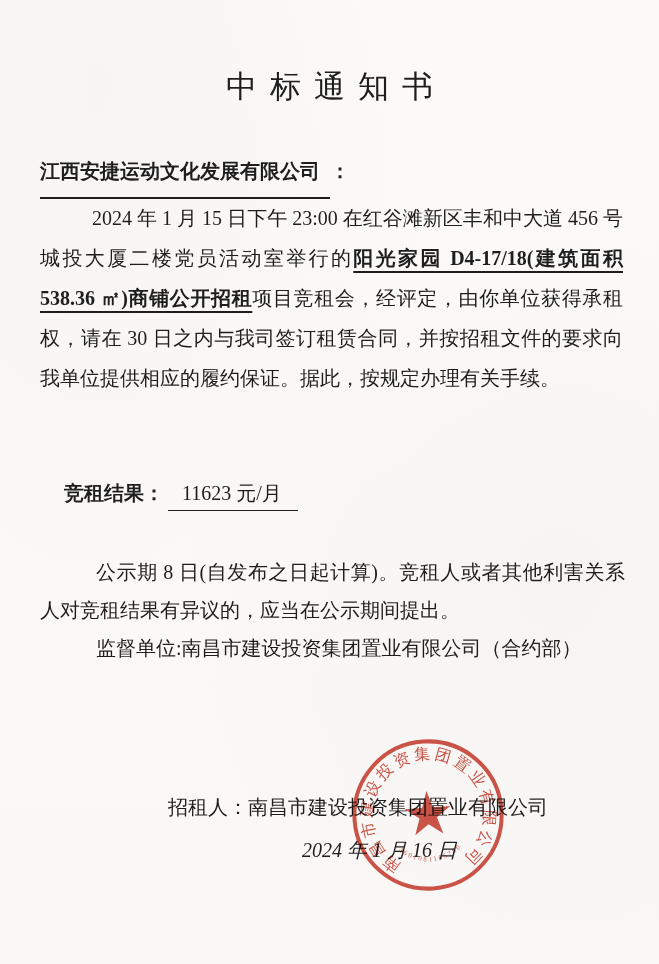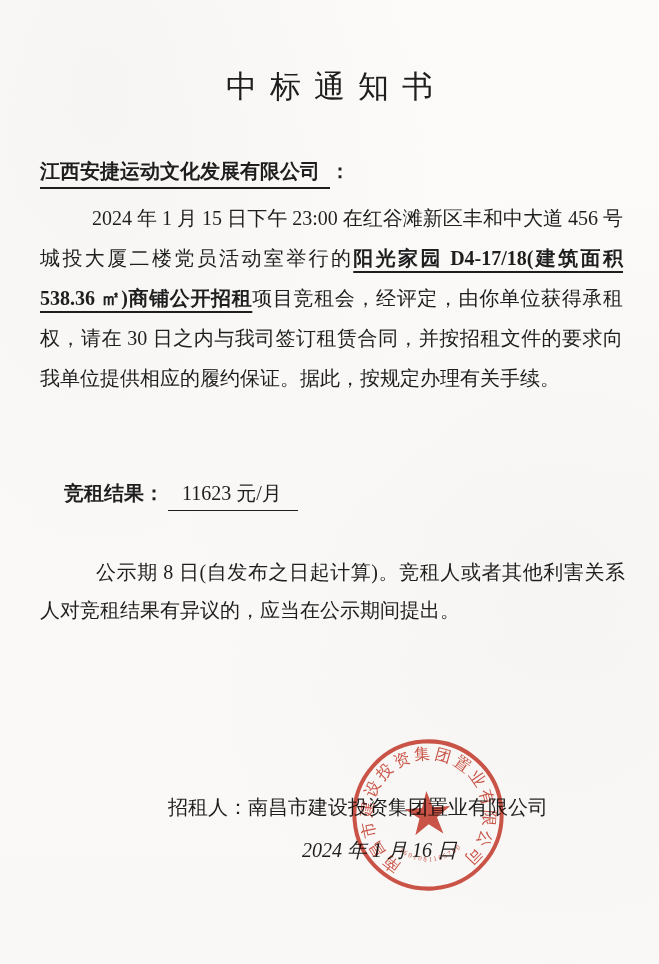--- a/index.html
+++ b/index.html
@@ -19,21 +19,21 @@
     position:absolute;top:66px;left:0;width:100%;
     margin:0;text-align:center;
     font-size:31px;font-weight:500;letter-spacing:13px;text-indent:13px;
   }
   .recipient{
     position:absolute;top:158px;left:40px;
     font-size:20px;font-weight:700;
   }
   .recipient-name{
     border-bottom:2px solid #1e1e1e;
-    padding-right:10px;padding-bottom:2px;
+    padding-right:10px;padding-bottom:12px;
     display:inline-block;
   }
   .body-p{
     position:absolute;margin:0;
     font-size:20px;line-height:40px;
     text-align:justify;
   }
   .p1{top:198px;left:40px;width:583px;text-indent:52px;}
   .hl{
     font-weight:700;
@@ -82,20 +82,21 @@
   <h1 class="title">中标通知书</h1>
 
   <div class="recipient"><span class="recipient-name">江西安捷运动文化发展有限公司</span><span>：</span></div>
 
   <p class="body-p p1"><span>2024 年 1 月 15 日下午 23:00 在红谷滩新区丰和中大道 456 号城投大厦二楼党员活动室举行的</span><span class="hl">阳光家园 D4-17/18(建筑面积 538.36 ㎡)商铺公开招租</span><span>项目竞租会，经评定，由你单位获得承租权，请在 30 日之内与我司签订租赁合同，并按招租文件的要求向我单位提供相应的履约保证。据此，按规定办理有关手续。</span></p>
 
   <div class="result"><span class="result-label">竞租结果：</span><span class="result-value">11623 元/月</span></div>
 
   <div class="block2">
     <p>公示期 8 日(自发布之日起计算)。竞租人或者其他利害关系人对竞租结果有异议的，应当在公示期间提出。</p>
+    <p>监督单位:南昌市建设投资集团置业有限公司（合约部）</p>
   </div>
 
   <div class="lessor">招租人：南昌市建设投资集团置业有限公司</div>
   <div class="date">2024 年 1 月 16 日</div>
 
   <div class="seal">
     <svg viewBox="0 0 200 200" width="160" height="160">
       <defs>
         <path id="sealTextArc" d="M 56.9 155.2 A 70 70 0 1 1 143.1 155.2" fill="none"></path>
         <path id="sealNumArc" d="M 55.6 137.3 A 58 58 0 0 0 144.4 137.3" fill="none"></path>

